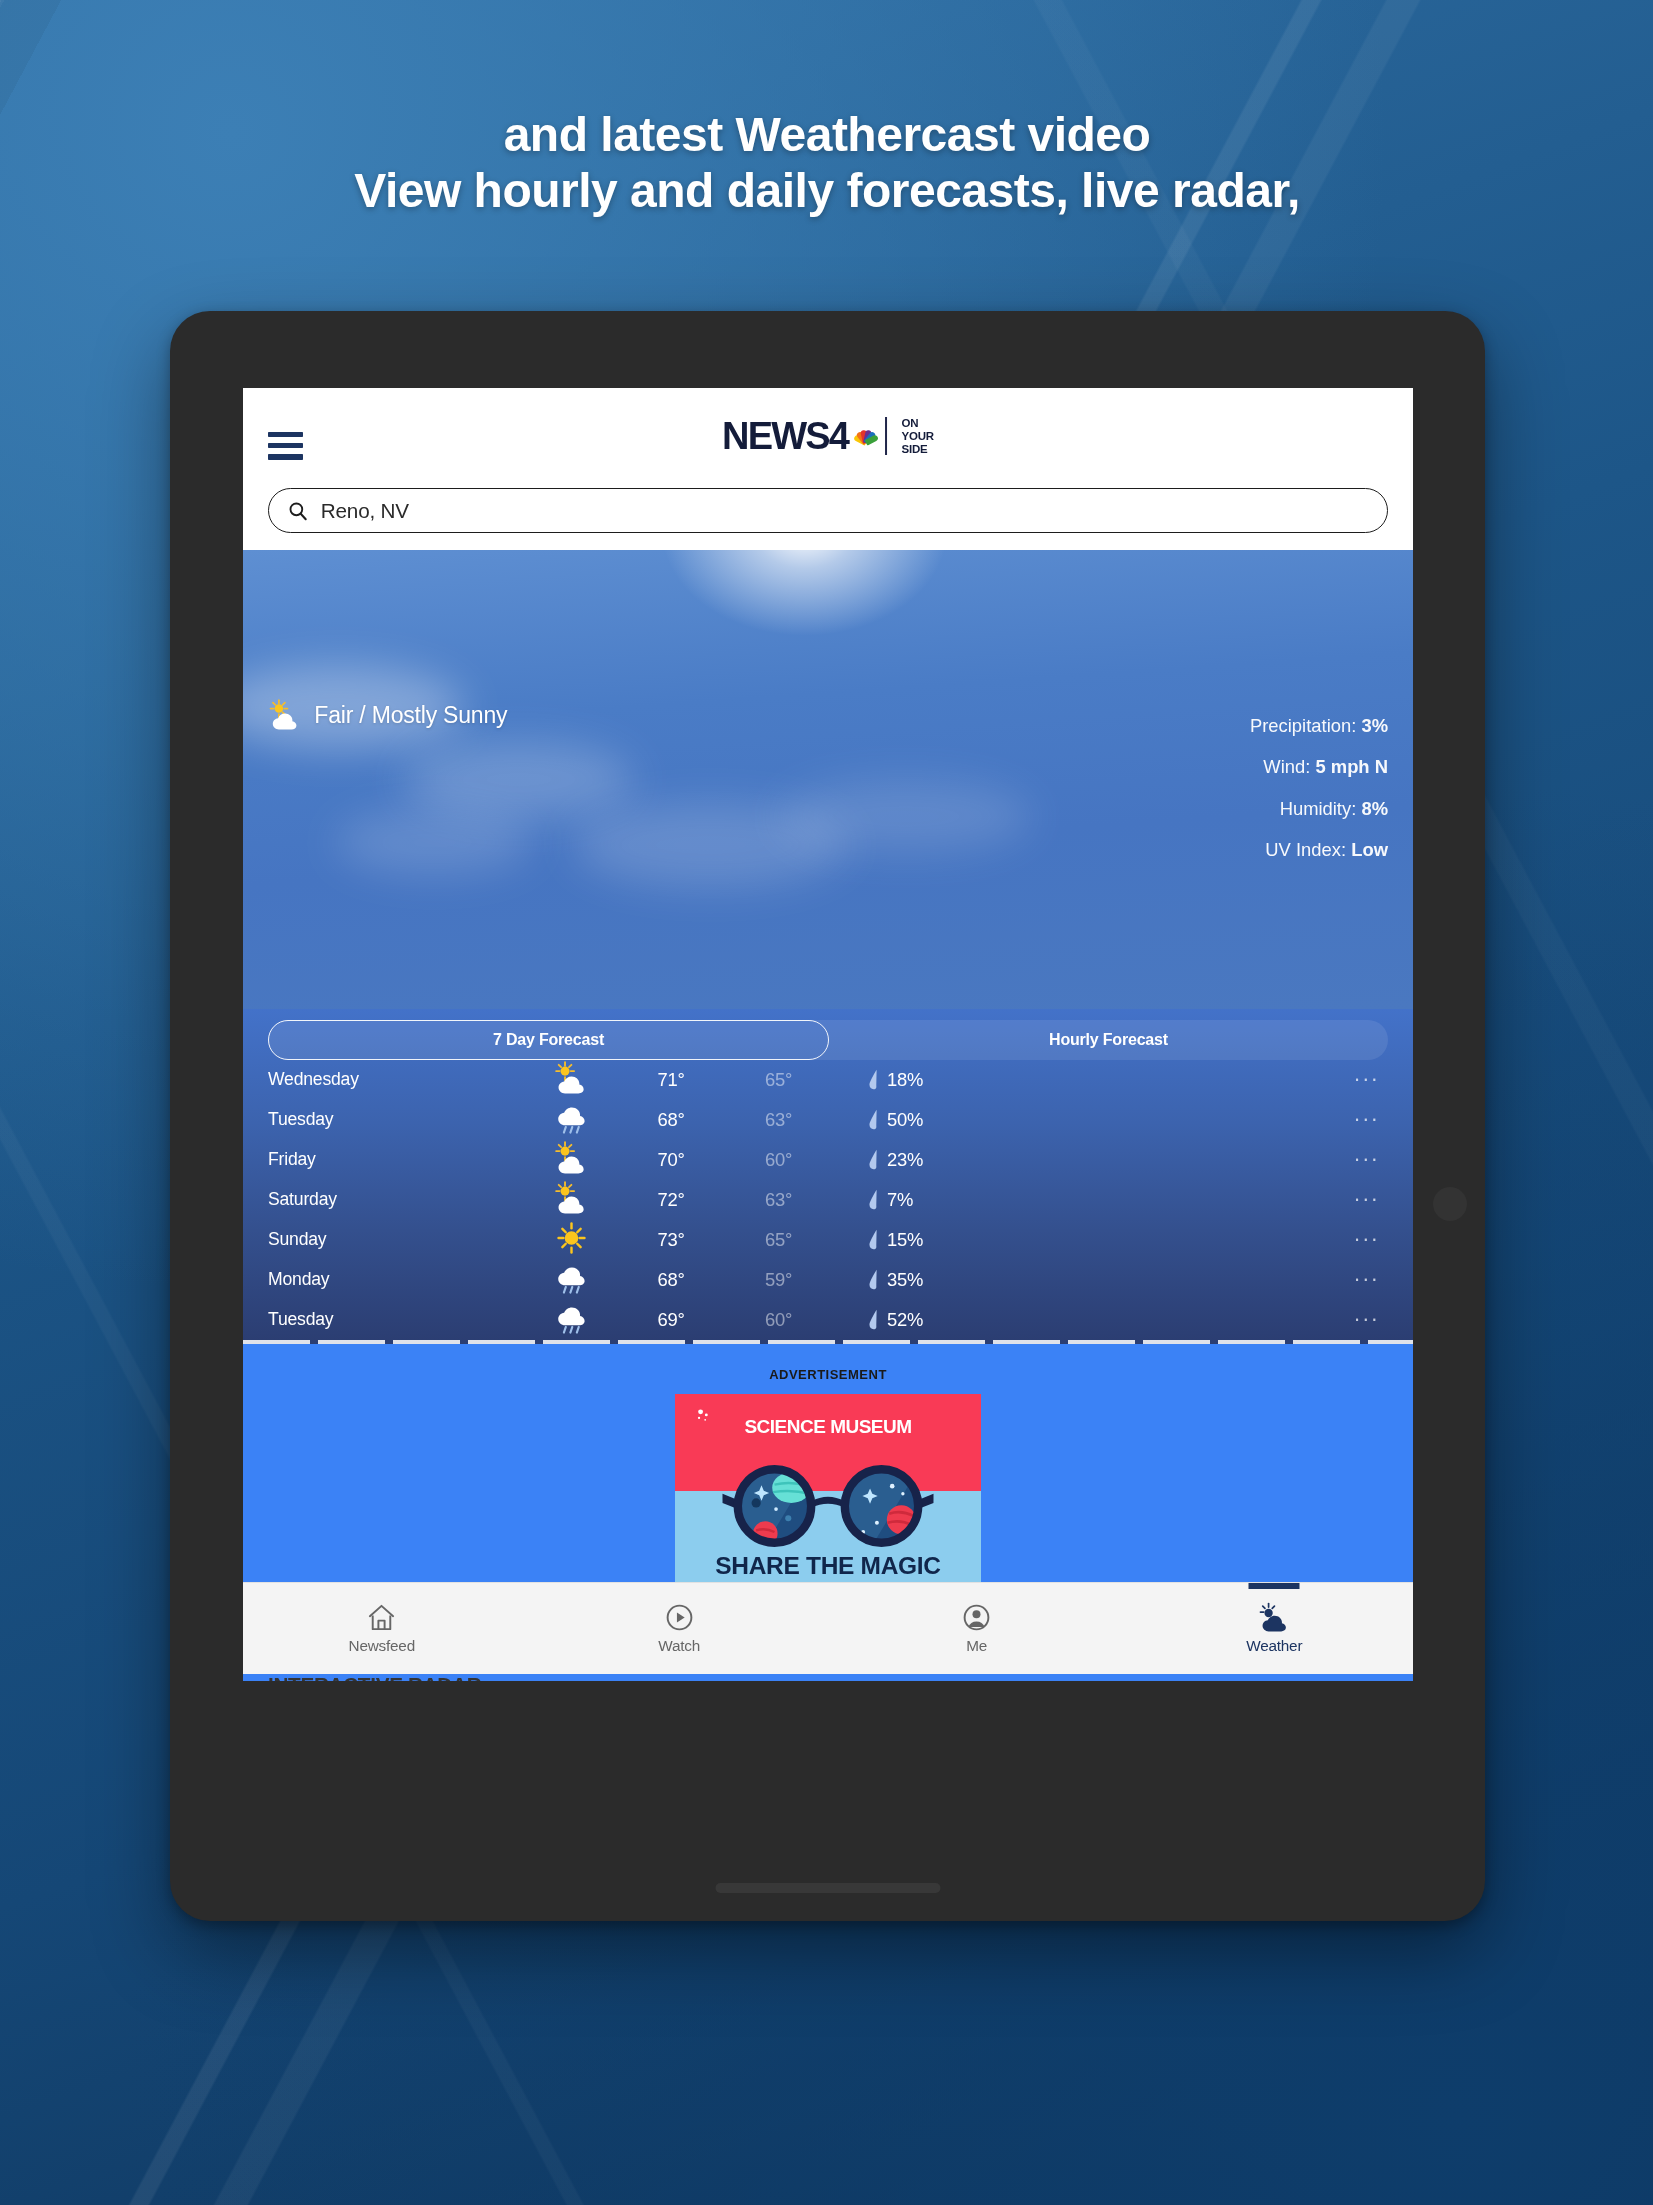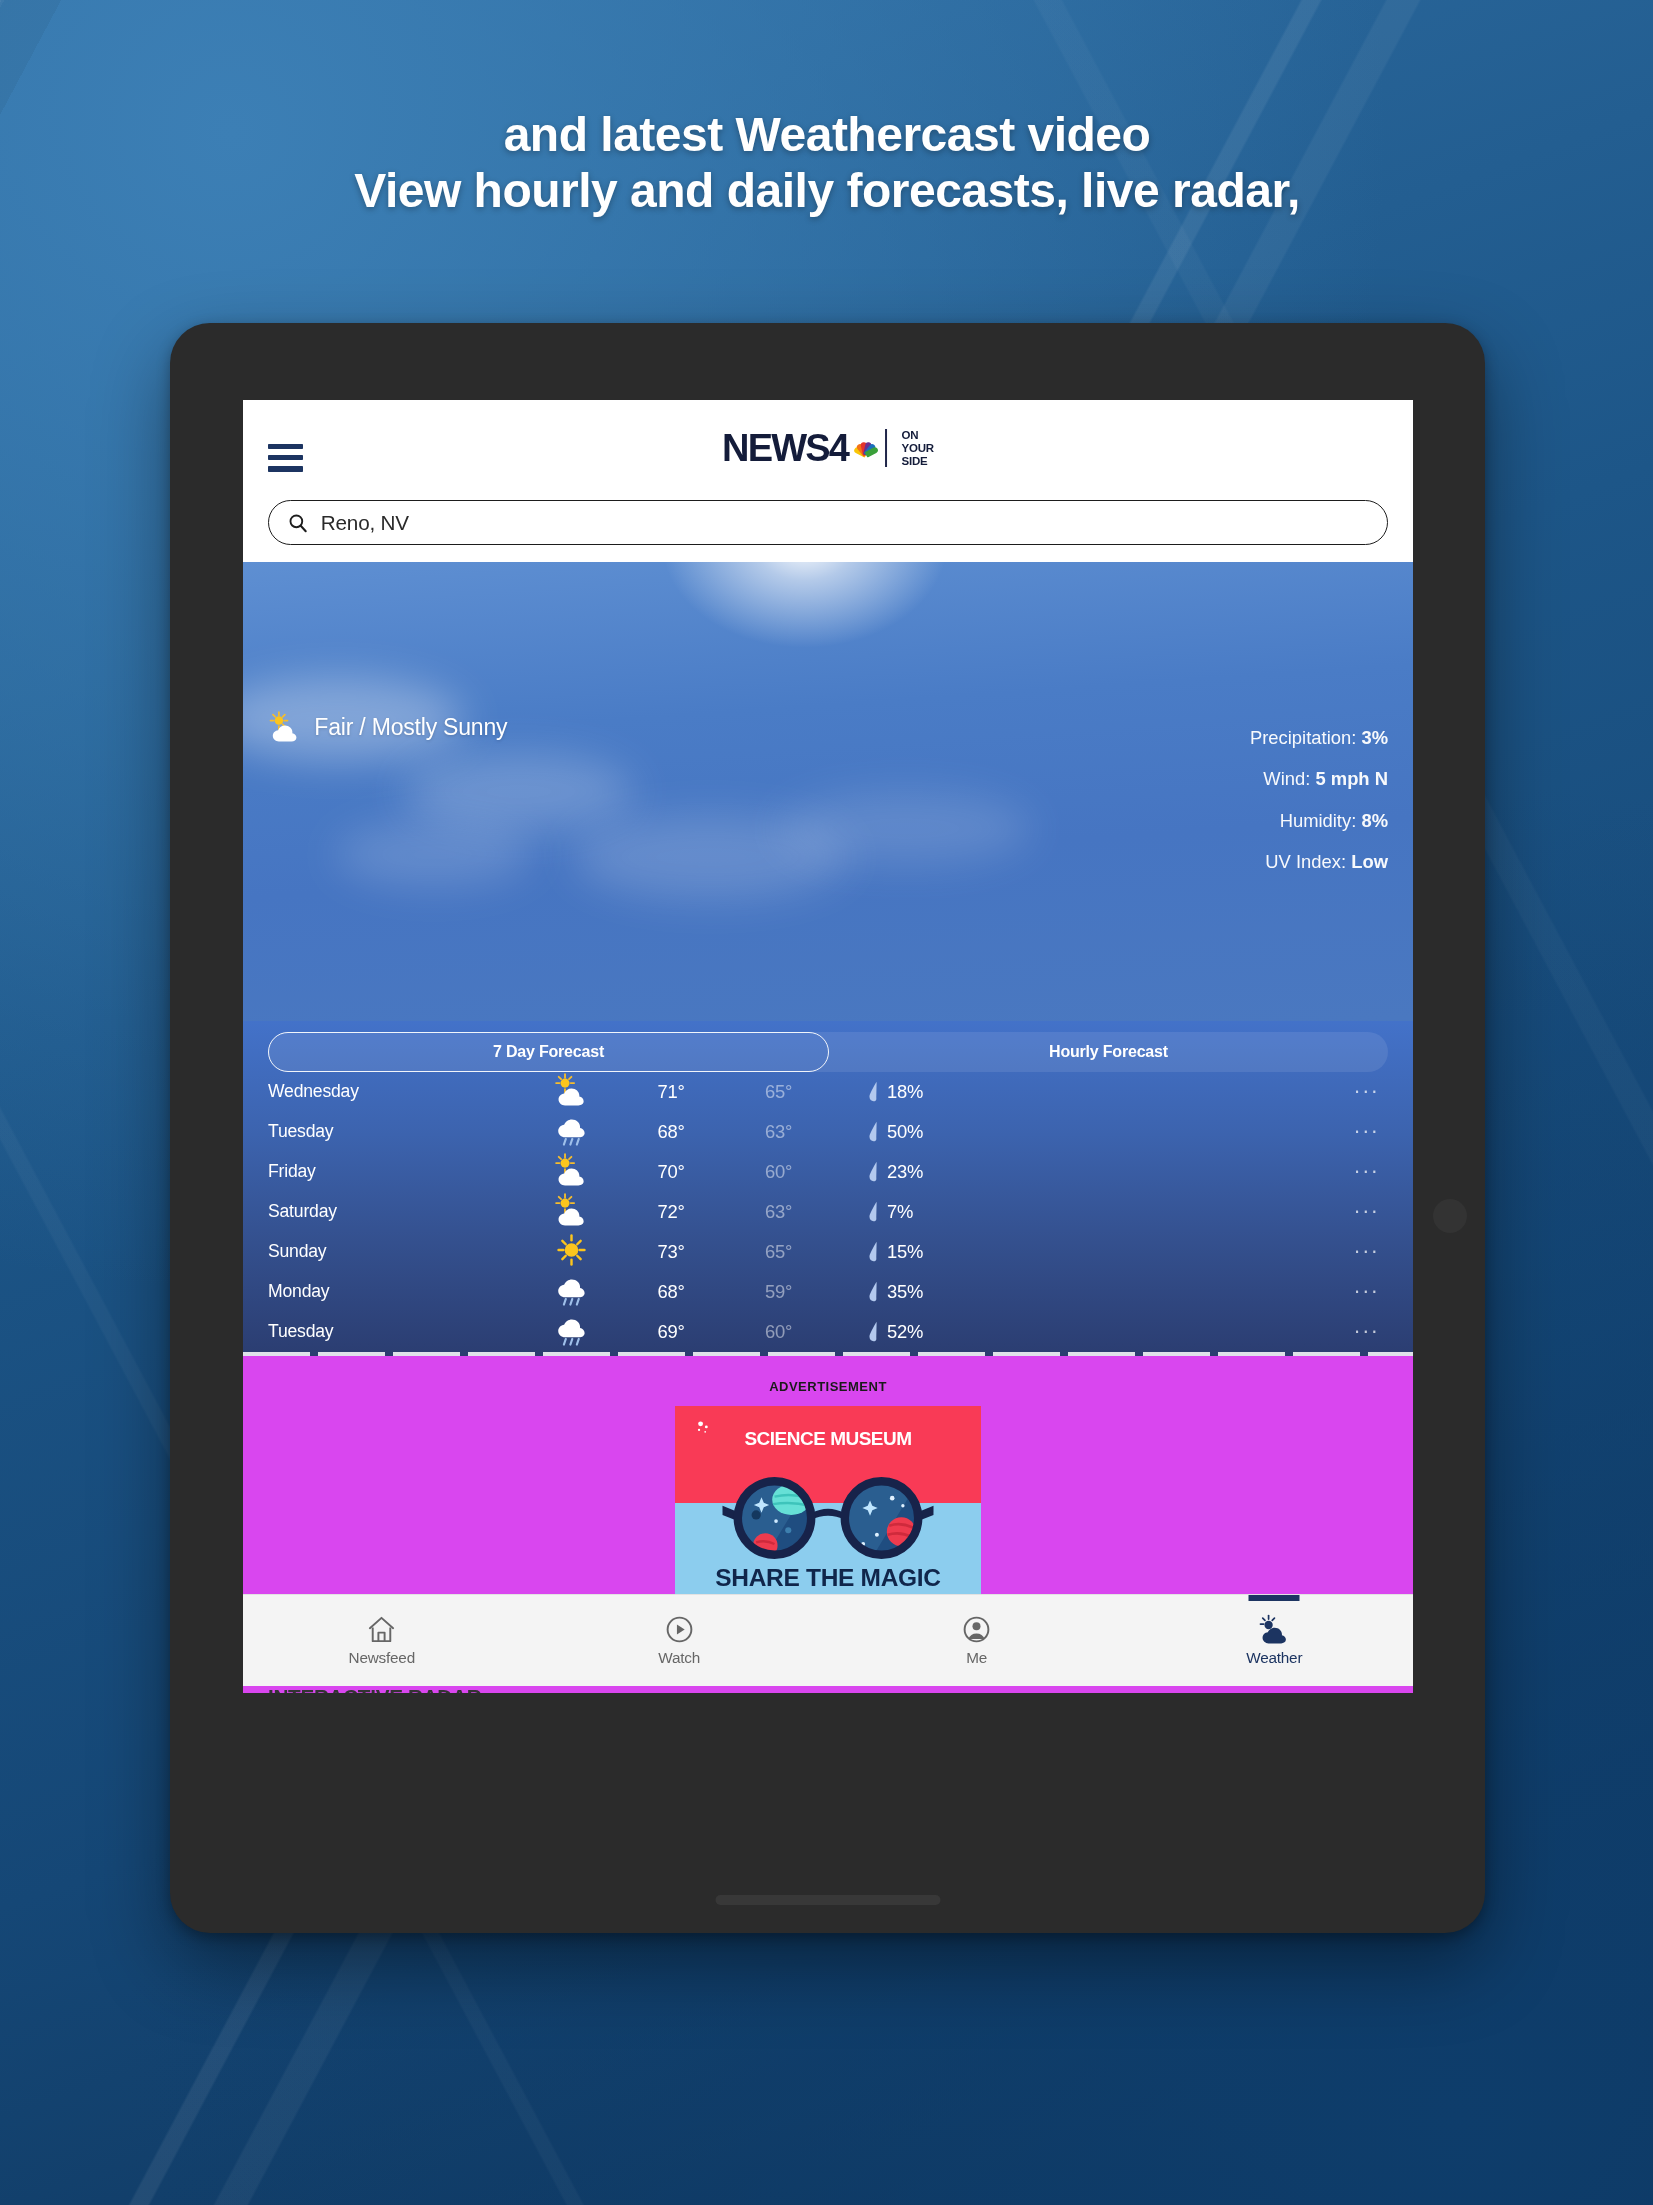--- a/index.html
+++ b/index.html
@@ -42,21 +42,20 @@
   }
 
   
   #tablet {
     position:absolute; left:170px; top:311px;
     width:1315px; height:1610px;
     background:#2b2b2b;
     border-radius:40px;
     box-shadow:0 31px 77px rgba(0,0,0,.42), 0 4.6px 13.8px rgba(0,0,0,.3);
     z-index:4;
-    margin-top:12px;
   }
   #speaker-grille {
     position:absolute; left:50%; top:340px; transform:translateX(-50%);
     width:225px; height:10px; border-radius:5.4px;
     background:#383838;
   }
   #speaker-grille-bottom {
     position:absolute; left:50%; bottom:27.6px; transform:translateX(-50%);
     width:225px; height:10px; border-radius:5.4px;
     background:#383838;
@@ -213,21 +212,21 @@
   .f-more { width:43px; text-align:center; font-size:21.4px; color:rgba(255,255,255,.72); letter-spacing:1.5px; cursor:pointer; }
 
   #scroll-ticks {
     position:absolute; left:0; right:0; bottom:0; height:3.8px;
     background:repeating-linear-gradient(90deg,
       rgba(255,255,255,.85) 0 67px, rgba(255,255,255,0) 67px 75px);
   }
 
   
   #content {
-    flex:1; background:#d946ef; position:relative; overflow:hidden;
+    flex:1; background:#3b82f6; position:relative; overflow:hidden;
   }
   #ad-label {
     text-align:center; font-size:13px; font-weight:bold;
     color:#1a1a1a; letter-spacing:0.5px; padding-top:23px;
   }
   #ad {
     width:306px; height:243px; margin:12.3px auto 0;
     position:relative; overflow:hidden; cursor:pointer;
   }
   #ad-top { position:absolute; left:0; right:0; top:0; height:40%; background:#f93a56; }

